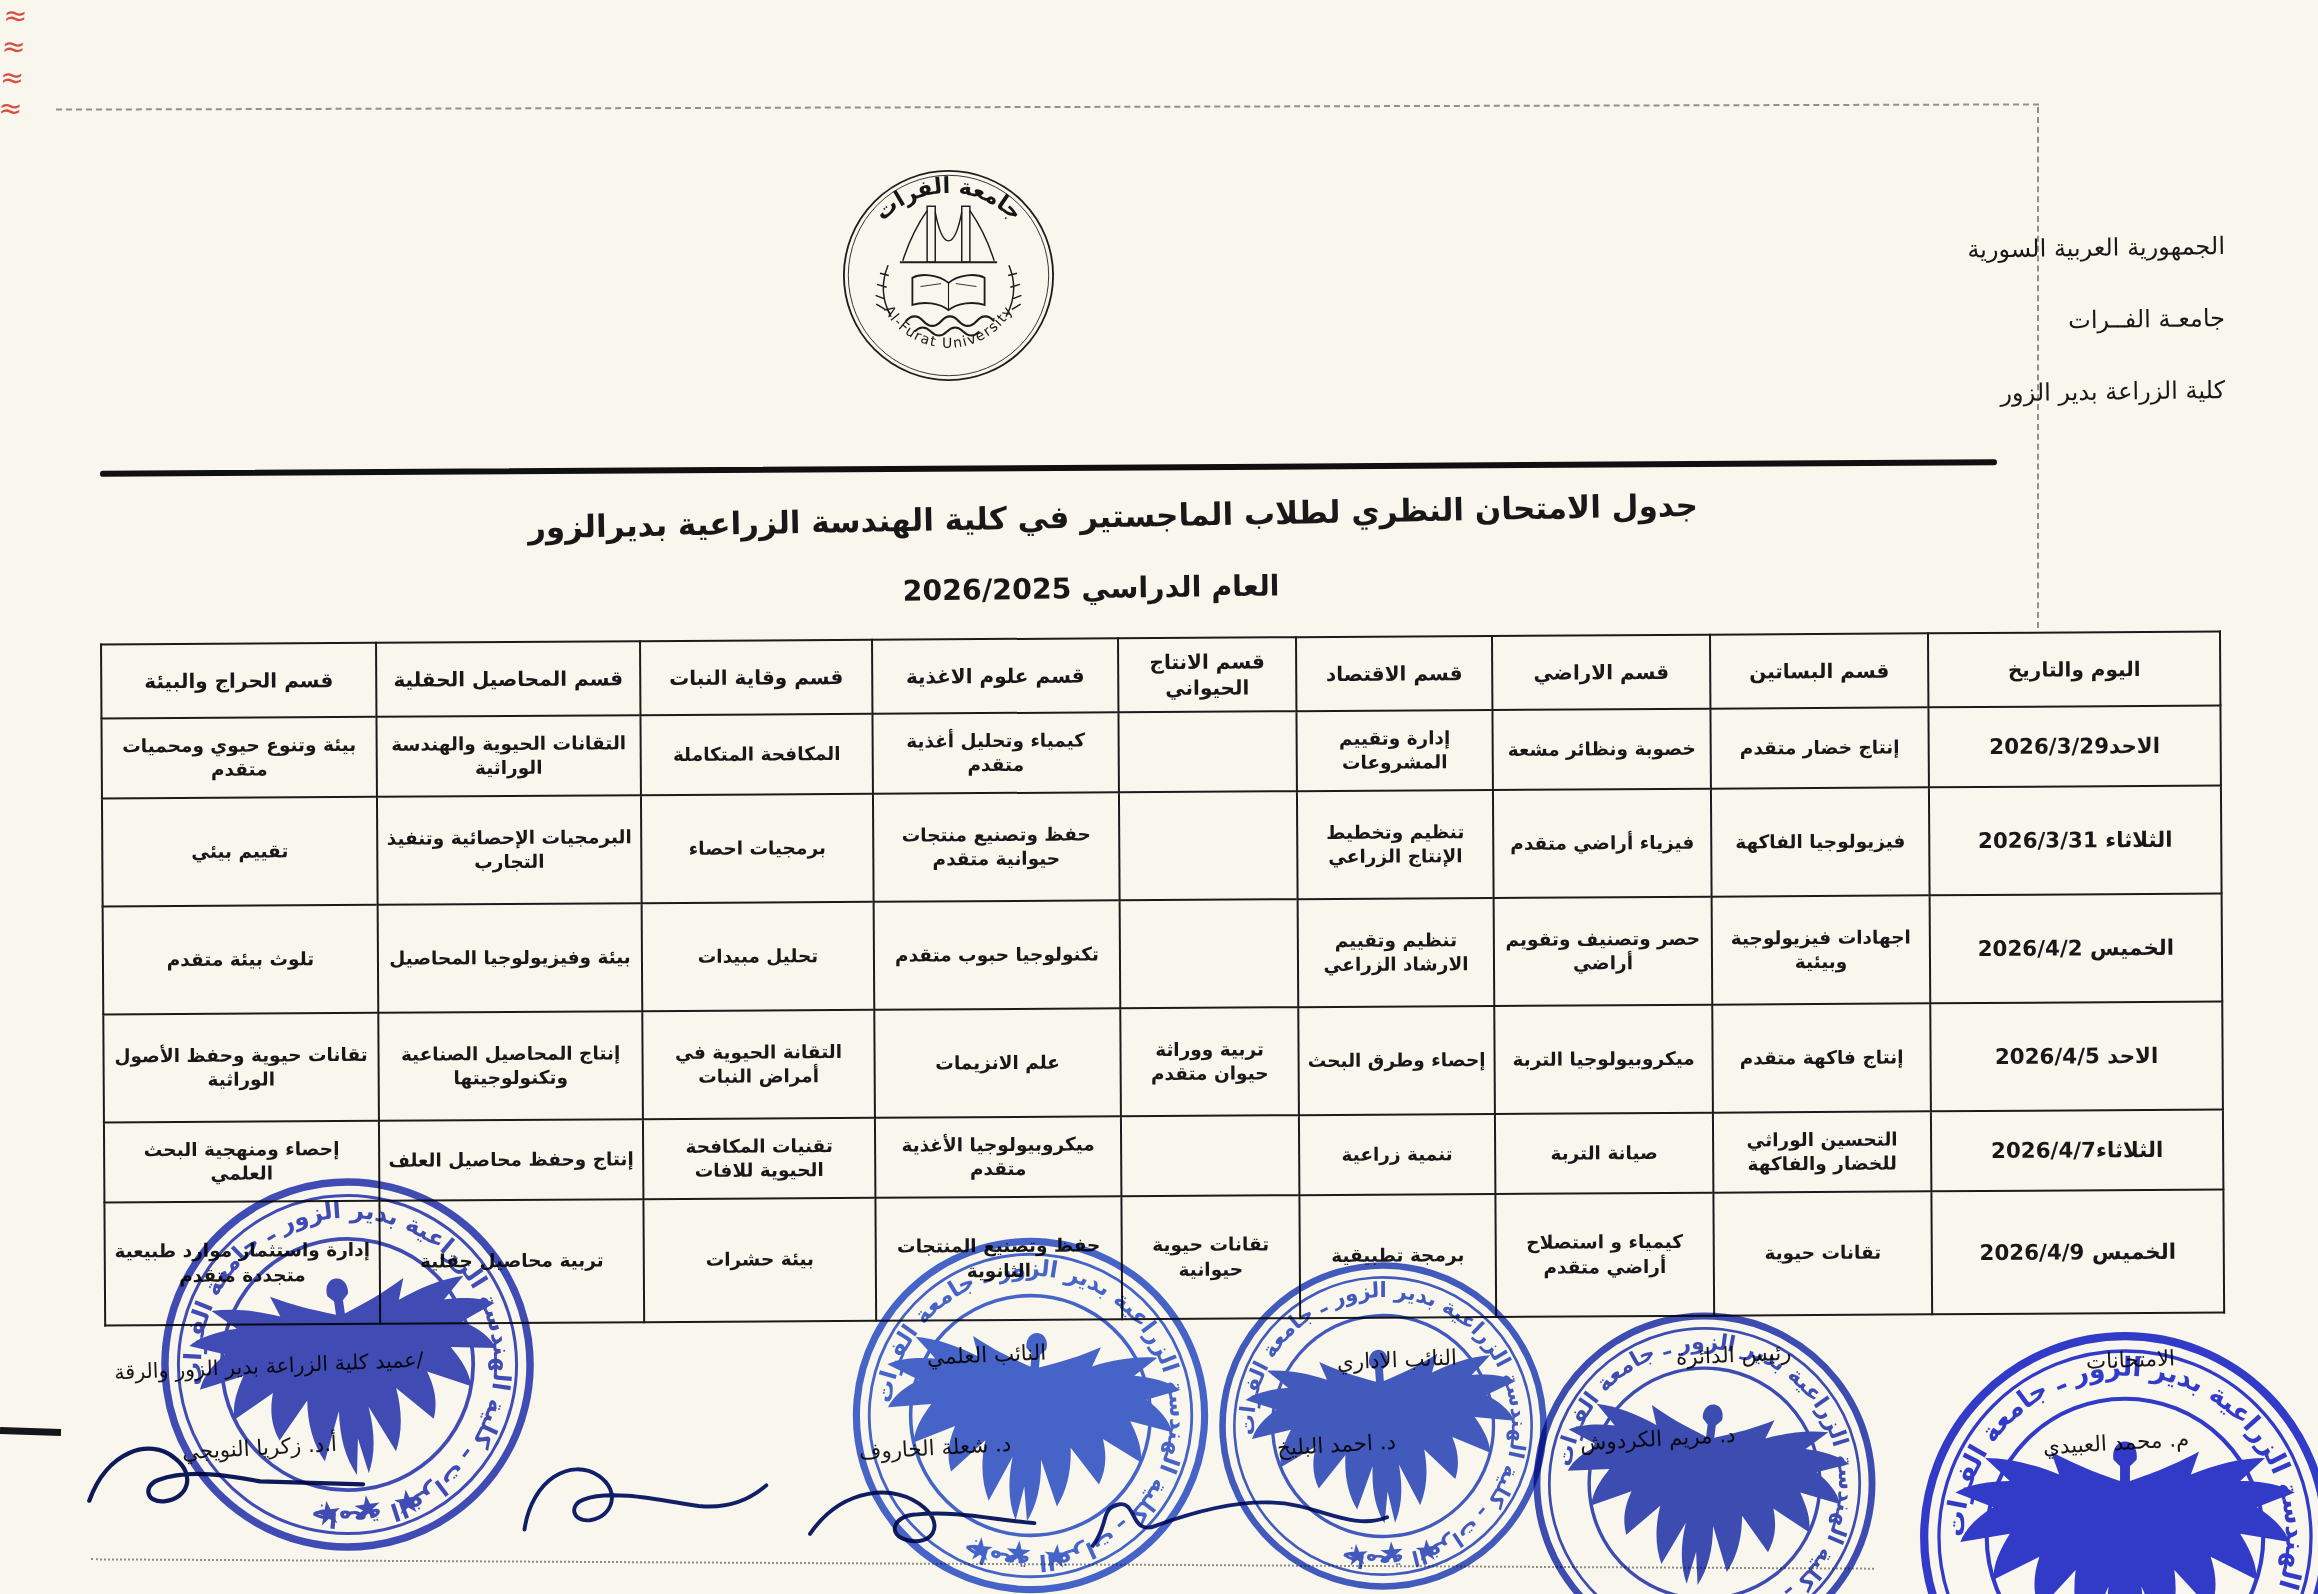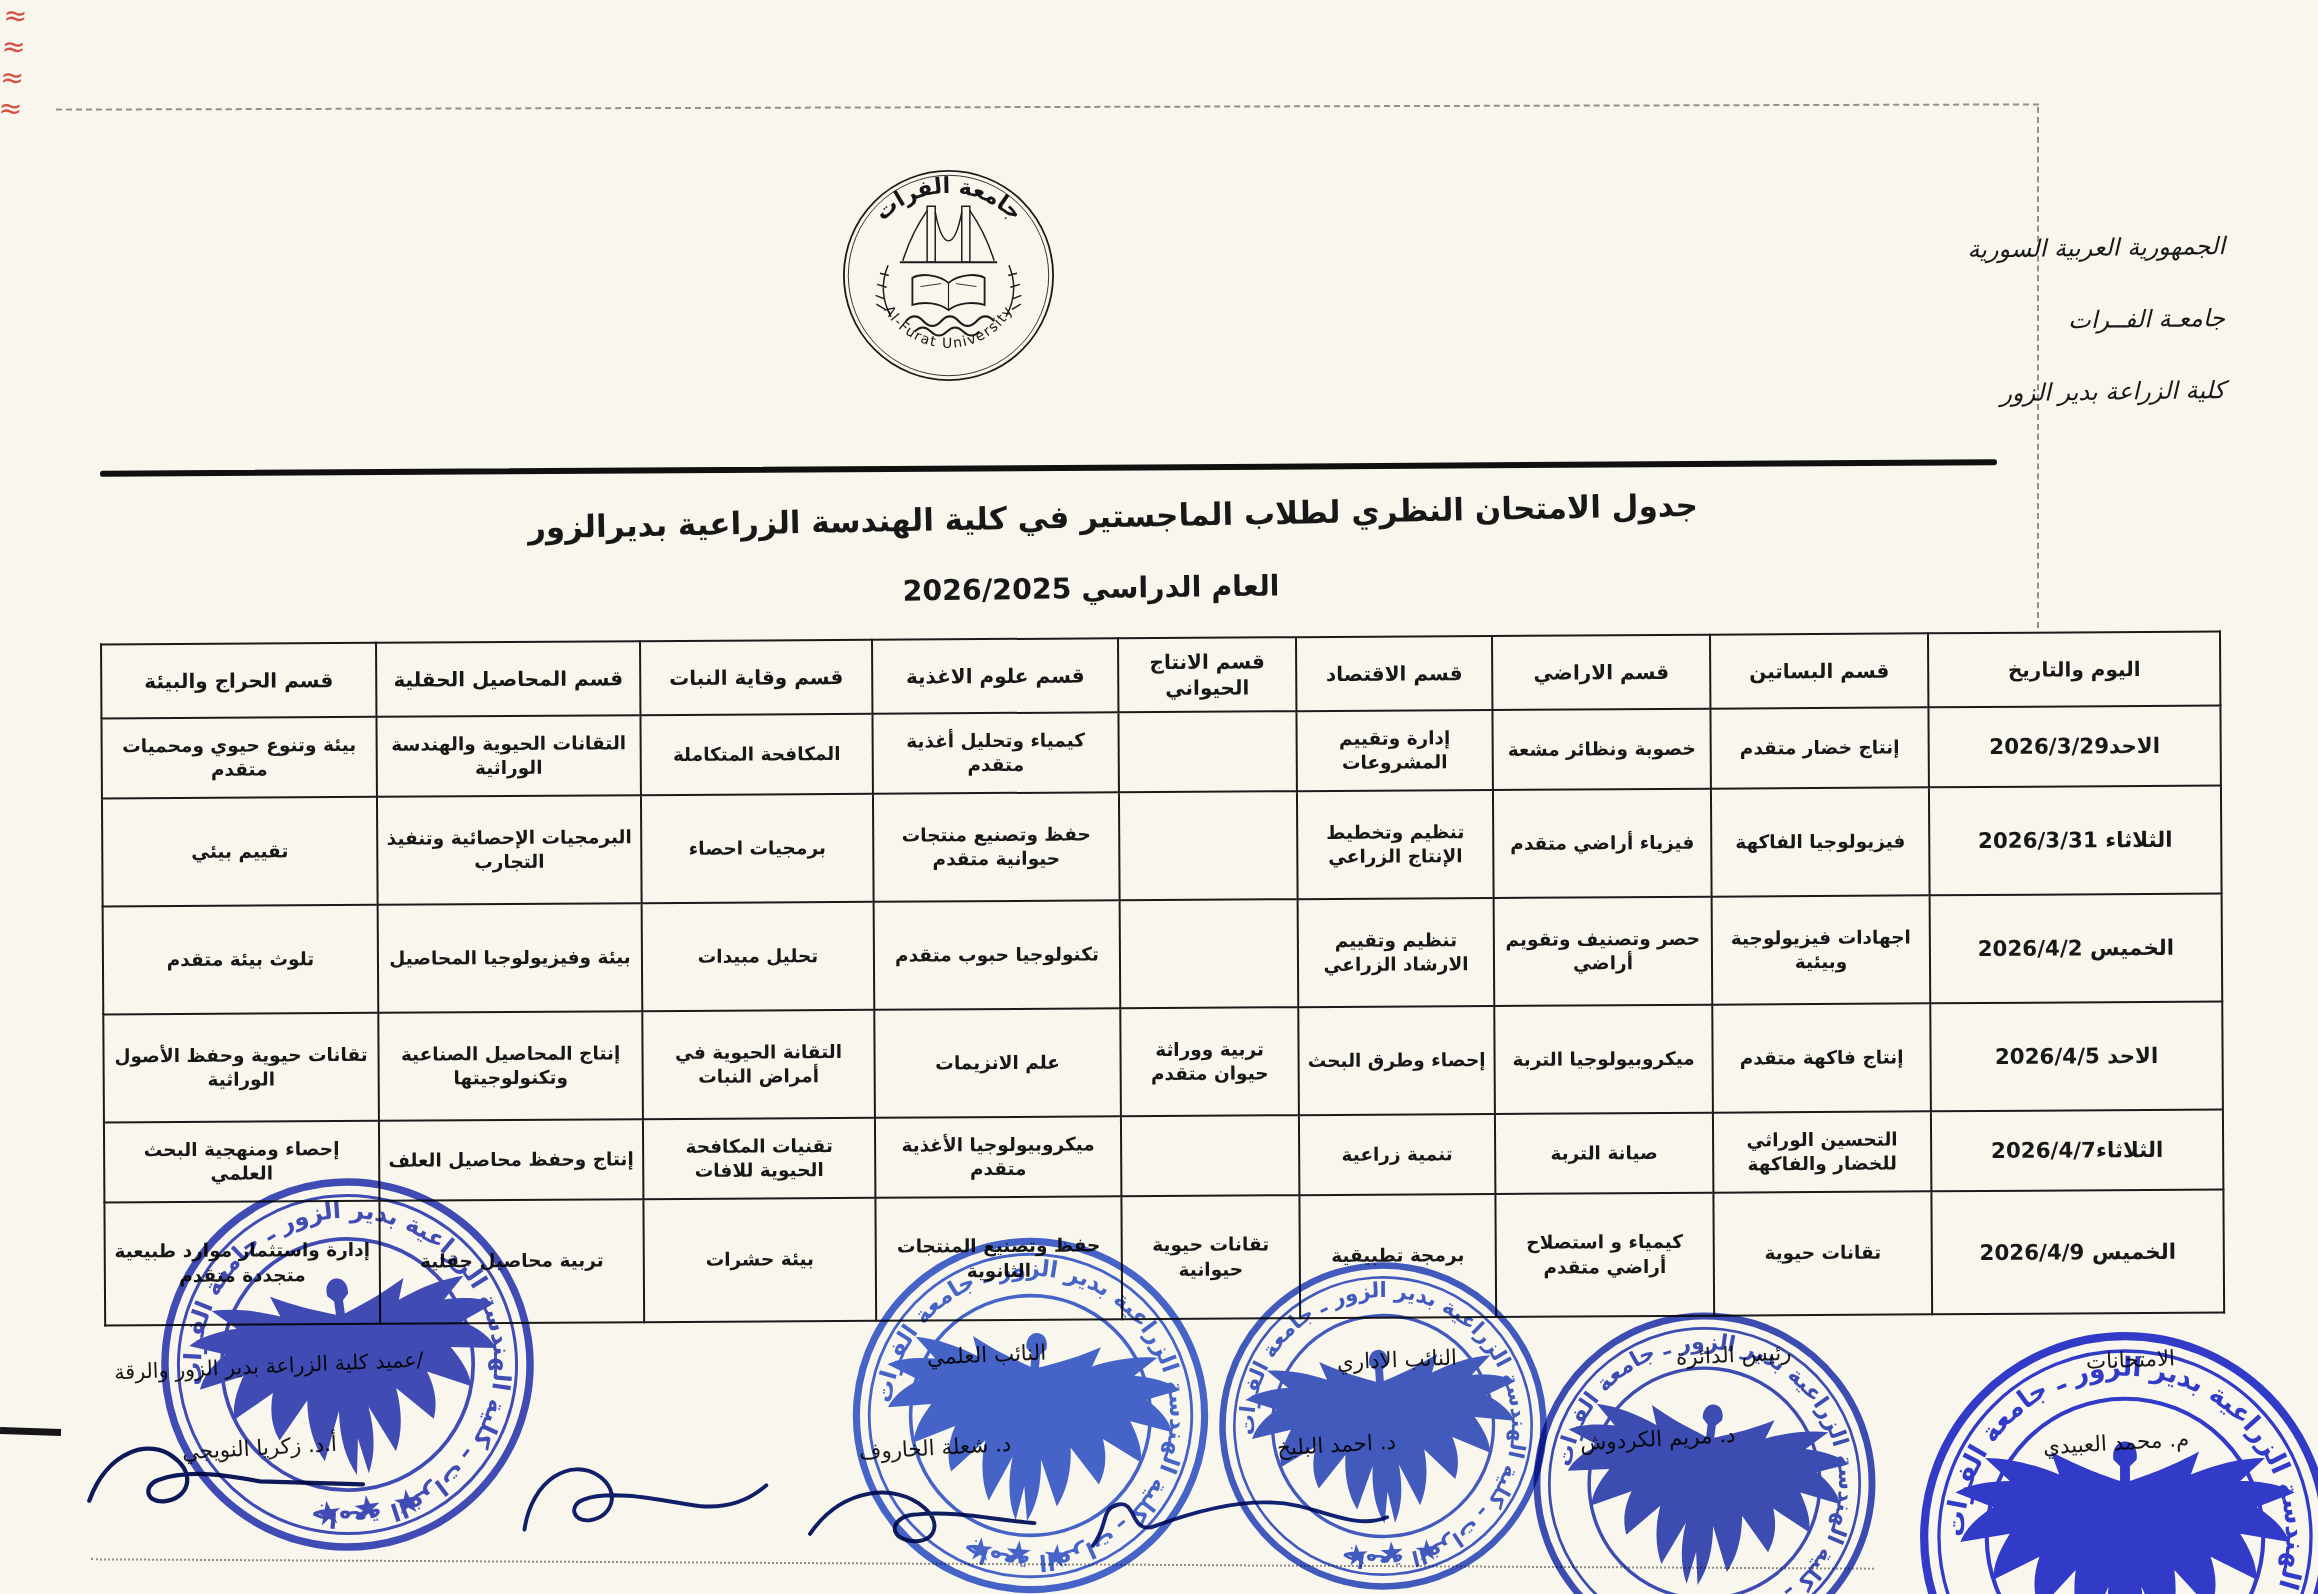--- a/index.html
+++ b/index.html
@@ -10,21 +10,21 @@
   
   .dash-top{position:absolute;left:56px;top:106px;width:1983px;border-top:2.9px dashed #93908a;transform:rotate(-0.15deg);}
   .dash-right{position:absolute;left:2037px;top:107px;height:521px;border-left:2.9px dashed #93908a;}
   .dot-bottom{position:absolute;left:91px;top:1563px;width:1783px;border-top:2.1px dotted #8f8c84;transform:rotate(0.3deg);}
   .black-dash-left{position:absolute;left:0;top:1428px;width:61px;height:7.1px;background:#15151a;transform:rotate(2deg);}
 
   .red-marks{position:absolute;left:1.4px;top:0px;color:#cf3326;font-size:28.5px;line-height:31px;
              letter-spacing:-2.9px;transform:rotate(3deg);opacity:.85;}
 
   
-  .hdr-right{position:absolute;left:1797px;top:235px;width:428px;direction:rtl;text-align:right;font-style:italic;}
+  .hdr-right{position:absolute;left:1797px;top:235px;width:428px;direction:rtl;text-align:right;}
   .hdr-right div{font-size:24px;margin-bottom:44px;white-space:nowrap;transform:rotate(-0.8deg);}
   .logo{position:absolute;left:838px;top:165px;width:221px;height:221px;}
 
   .rule{position:absolute;left:100px;top:465px;width:1897px;height:6.4px;background:#101010;
         transform:rotate(-0.35deg);border-radius:2.9px;}
   .title{position:absolute;left:300px;top:498px;width:1626px;text-align:center;direction:rtl;
          font-size:31px;font-weight:bold;transform:rotate(-1.1deg);}
   .subtitle{position:absolute;left:820px;top:572px;width:542px;text-align:center;direction:rtl;
             font-size:28.5px;font-weight:bold;transform:rotate(-0.8deg);}
 

